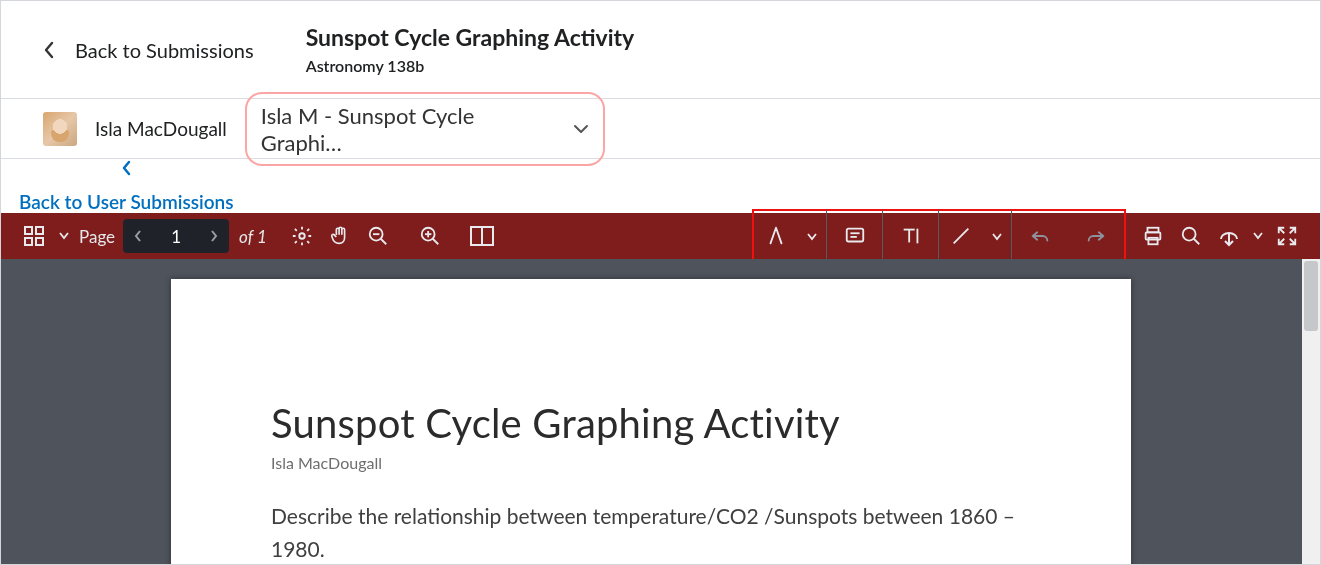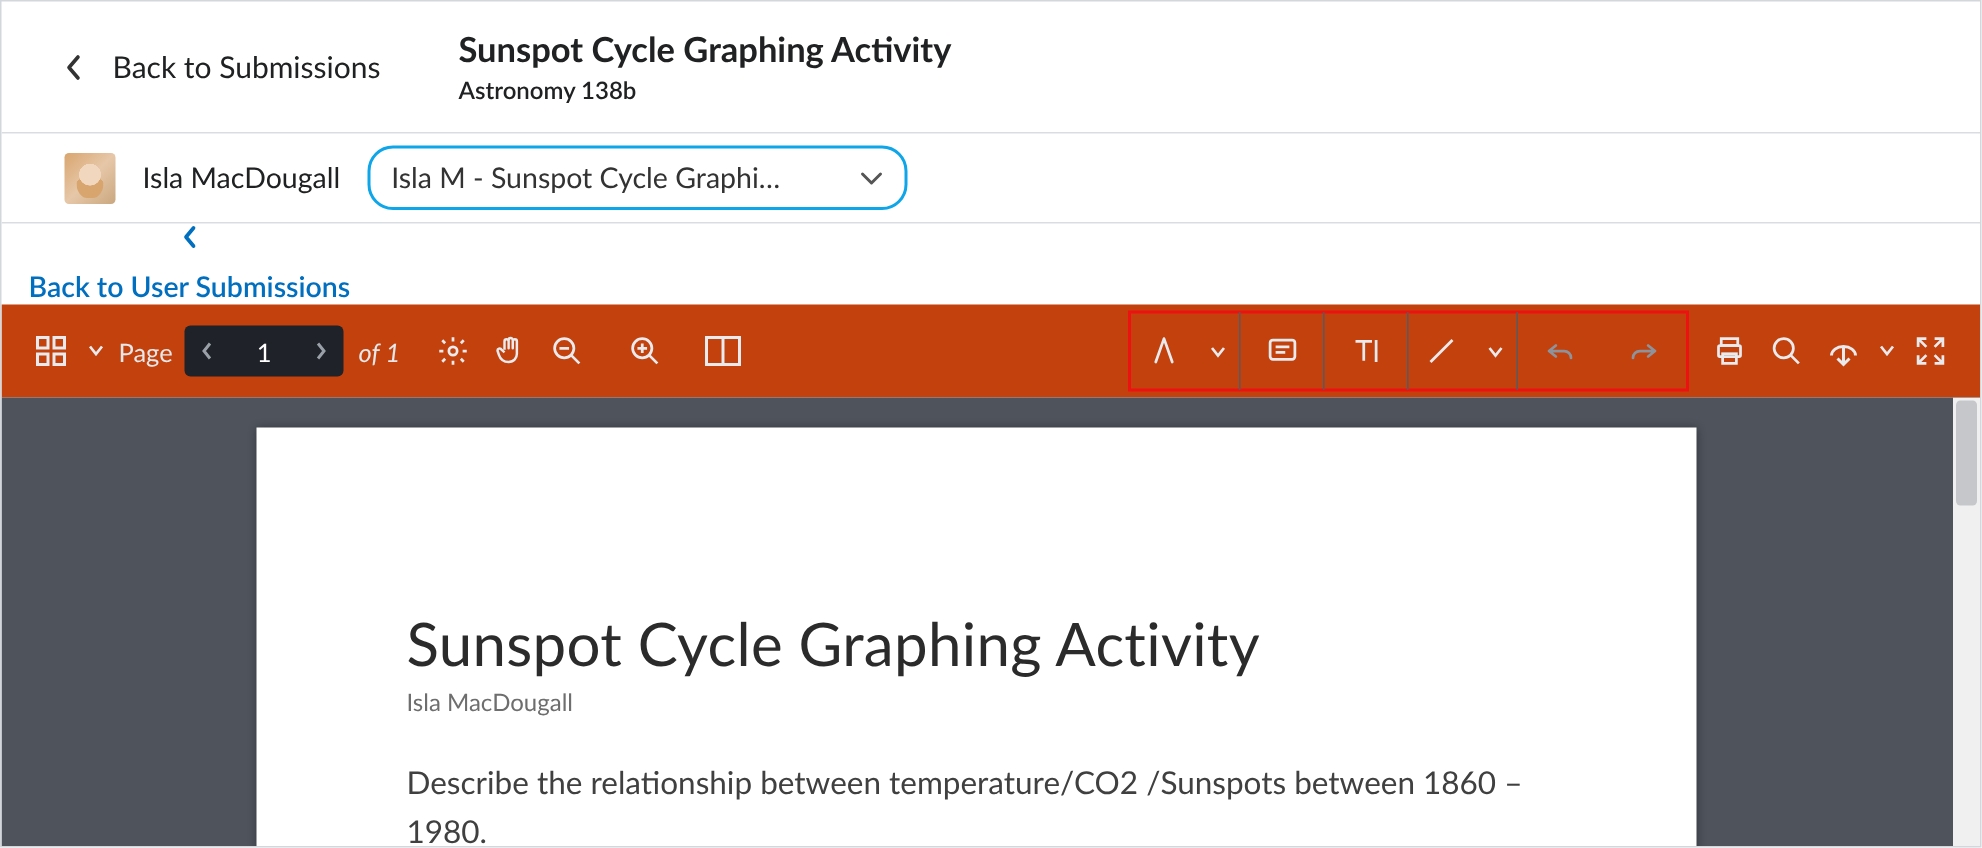--- a/index.html
+++ b/index.html
@@ -1,34 +1,34 @@
 <!DOCTYPE html>
 <html><head>
 <meta charset="utf-8">
 <style>
   * { box-sizing: border-box; }
   html, body { margin:0; padding:0; font-family: "Segoe UI", "Lato", sans-serif; background:#fff; color:#202122;}
   body { width:1321px; height:565px; overflow:hidden; border:1px solid #d3d6da;}
   .row { display:flex; align-items:center; }
-  .header1 { height:88px; border-bottom:1px solid #d9dde1; padding:0 18px 0 42px; }
+  .header1 { height:98px; border-bottom:1px solid #d9dde1; padding:0 18px 0 42px; }
   .back-sub { color:#202122; font-size:20px; display:flex; align-items:center; cursor:pointer; margin-right:48px;}
   .chev-l { margin-right:20px; }
   .titleblock { display:flex; flex-direction:column; margin-left:4px;}
   .title { font-weight:700; font-size:23px; line-height:1.2;}
   .subtitle { font-size:16px; font-weight:600; margin-top:4px;}
   .header2 { height:60px; border-bottom:1px solid #d9dde1; padding:0 18px 0 42px; gap:18px;}
   .avatar { width:34px; height:34px; border-radius:3px; background:linear-gradient(135deg,#d9a56e 0%, #e6c7a8 50%, #caa77f 100%); display:inline-block; position:relative;}
   .avatar::after{content:""; position:absolute; inset:6px 8px 4px 8px; border-radius:50% 50% 40% 40%; background:radial-gradient(circle at 50% 35%, #f2d7bf 0 40%, transparent 41%), radial-gradient(circle at 50% 85%, #d9a56e 0 50%, transparent 51%);}
   .username { font-size:19px; }
-  .selectbox { border:2px solid #0ea5e9; border-radius:17px; padding:8px 42px 8px 14px; font-size:19px; color:#333; width:360px; position:relative; cursor:pointer;}
+  .selectbox { border:2px solid #fca5a5; border-radius:17px; padding:8px 42px 8px 14px; font-size:22px; color:#333; width:360px; position:relative; cursor:pointer;}
   .selectbox .caret { position:absolute; right:14px; top:50%; transform:translateY(-50%);}
   .header3 { height:54px; padding:0 18px 0 18px;}
   .back-user { color:#006fbf; font-size:19px; font-weight:600; display:flex; align-items:center; cursor:pointer; gap:14px;flex-direction:column;}
   .viewer { height:369px; display:flex; flex-direction:column;}
-  .toolbar { background:#c2410c; height:62px; display:flex; align-items:center; color:#e5e7ea; padding:0 14px 0 14px; gap:0;}
+  .toolbar { background:#7f1d1d; height:46px; display:flex; align-items:center; color:#e5e7ea; padding:0 14px 0 14px; gap:0;}
   .tbtn { height:38px; min-width:38px; display:flex; align-items:center; justify-content:center; cursor:pointer; color:#e8eaed; border-radius:4px;}
   .sep-small { width:6px;}
   .pg-label{ font-size:17px; margin:0 8px 0 4px;}
   .pg-nav{ background:#1f2228; border-radius:4px; display:flex; align-items:center; height:34px;}
   .pg-nav .arr{ width:30px; height:34px; display:flex; align-items:center; justify-content:center; cursor:pointer; color:#9aa0a8;}
   .pg-nav .num{ width:46px; text-align:center; font-size:17px; color:#fff;}
   .pg-of{ font-size:17px; margin:0 10px;font-style:italic;}
   .group-red{ border:2px solid #e11; display:flex; align-items:center; height:54px; padding:0 0;}
   .group-red .tbtn{ border-right:1px solid #565a63; border-radius:0; height:52px; min-width:56px;}
   .group-red .pair{ display:flex; align-items:center; height:52px; border-right:1px solid #565a63;}

